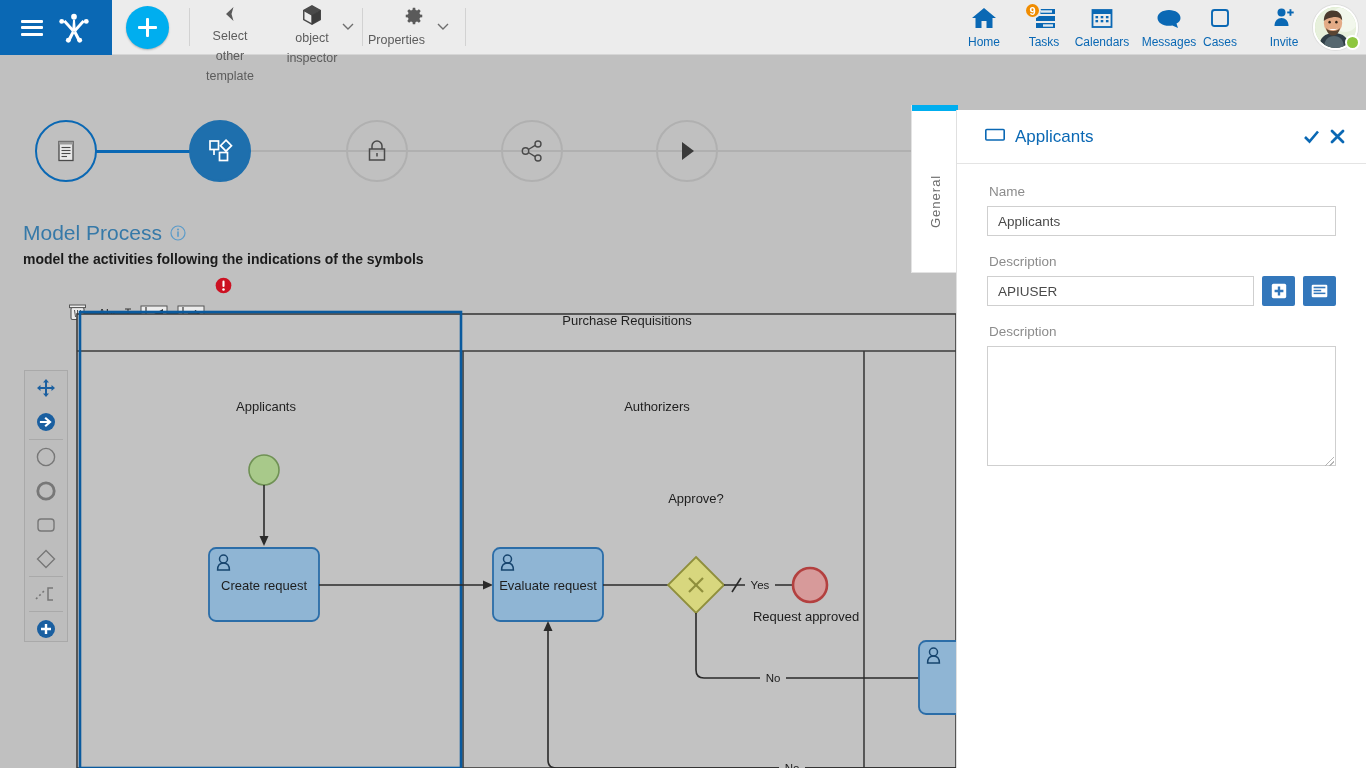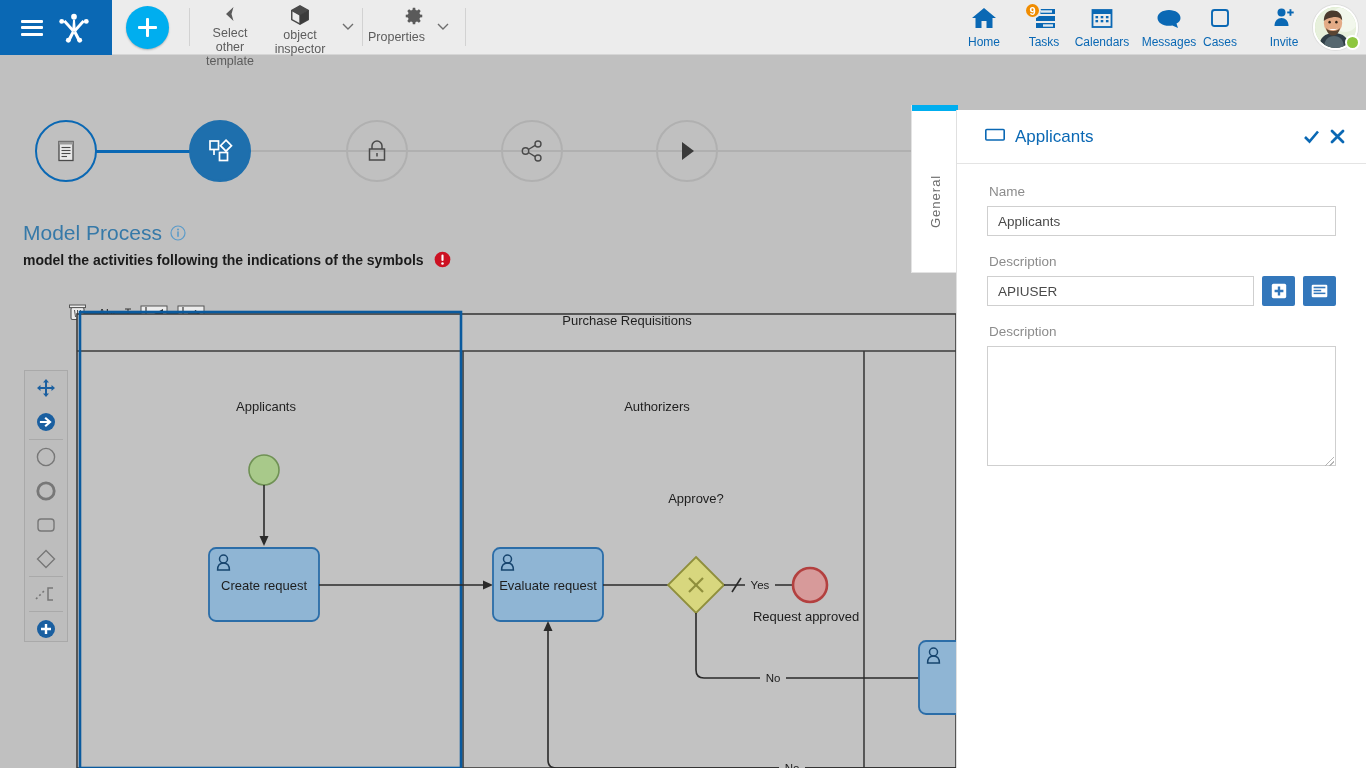--- a/index.html
+++ b/index.html
@@ -46,21 +46,21 @@
     position: absolute; top: 8px; width: 1px; height: 38px; background: #d2d2d2;
   }
   .tb-item {
     position: absolute; top: 0; height: 55px;
     display: flex; flex-direction: column; align-items: center;
     justify-content: flex-start; padding-top: 4px;
     cursor: pointer; color: #5a5a5a;
   }
   .tb-item .tb-ico { height: 24px; display: flex; align-items: center; justify-content: center; }
   .tb-item .tb-lbl {
-    font-size: 12.5px; line-height: 14px; text-align: center; color: #5c5c5c;
+    font-size: 12.5px; line-height: 20px; text-align: center; color: #5c5c5c;
     margin-top: 2px; white-space: pre-line;
   }
   .tb-caret { position: absolute; top: 18px; width: 16px; height: 16px; cursor: pointer; }
 
   
   .rnav { position: absolute; top: 0; height: 55px; display: flex; flex-direction: column;
           align-items: center; justify-content: flex-start; padding-top: 5px; cursor: pointer; }
   .rnav .rn-ico { height: 26px; display: flex; align-items: center; justify-content: center; position: relative;}
   .rnav .rn-lbl { font-size: 12px; color: #0a68b4; margin-top: 4px; }
   .badge {
@@ -105,21 +105,21 @@
   
   .h-title {
     position: absolute; left: 23px; top: 166px;
     font-size: 21px; color: #3679a8; font-weight: normal;
     display: flex; align-items: center; gap: 8px;
   }
   .info-ico { width: 16px; height: 16px; }
   .h-sub {
     position: absolute; left: 23px; top: 196px;
     font-size: 14px; color: #1b1b1b; font-weight: bold;
-    display: flex; align-items: center; gap: 10px;
+    display: flex; align-items: center; gap: 10px; flex-direction: column;
   }
   .warn-ico { width: 17px; height: 17px; }
 
   
   .gen-tab {
     position: absolute; left: 911px; top: 50px; width: 46px; height: 168px;
     background: #fff; border: 1px solid #e3e3e3; border-top: none;
     z-index: 30;
   }
   .gen-tab .tab-accent { position: absolute; left: 0; top: 0; width: 46px; height: 6px; background: #00AEEF; }
@@ -225,21 +225,21 @@
       <div class="tb-ico">
         <svg width="20" height="20" viewBox="0 0 20 20">
             <path d="M13.5 3 L6 10 L13.5 17 L11.5 10 Z" fill="#5a5a5a"></path>
           </svg>
       </div>
       <div class="tb-lbl">Select
 other
 template</div>
     </div>
 
-    <div class="tb-item" style="left:266px; width:68px;">
+    <div class="tb-item" style="left:278px; width:68px;">
       <div class="tb-ico">
         <svg width="22" height="22" viewBox="0 0 24 24">
           <path d="M12 2 L21 7 L21 17 L12 22 L3 17 L3 7 Z" fill="none" stroke="#4a4a4a" stroke-width="1.6"></path>
           <path d="M3 7 L12 12 L21 7" fill="none" stroke="#4a4a4a" stroke-width="1.6"></path>
           <path d="M12 12 L12 22" fill="none" stroke="#4a4a4a" stroke-width="1.6"></path>
           <path d="M12 2 L21 7 L12 12 L3 7 Z" fill="#4a4a4a"></path>
           <path d="M12 12 L21 7 L21 17 L12 22 Z" fill="#3c3c3c"></path>
         </svg>
       </div>
       <div class="tb-lbl">object

